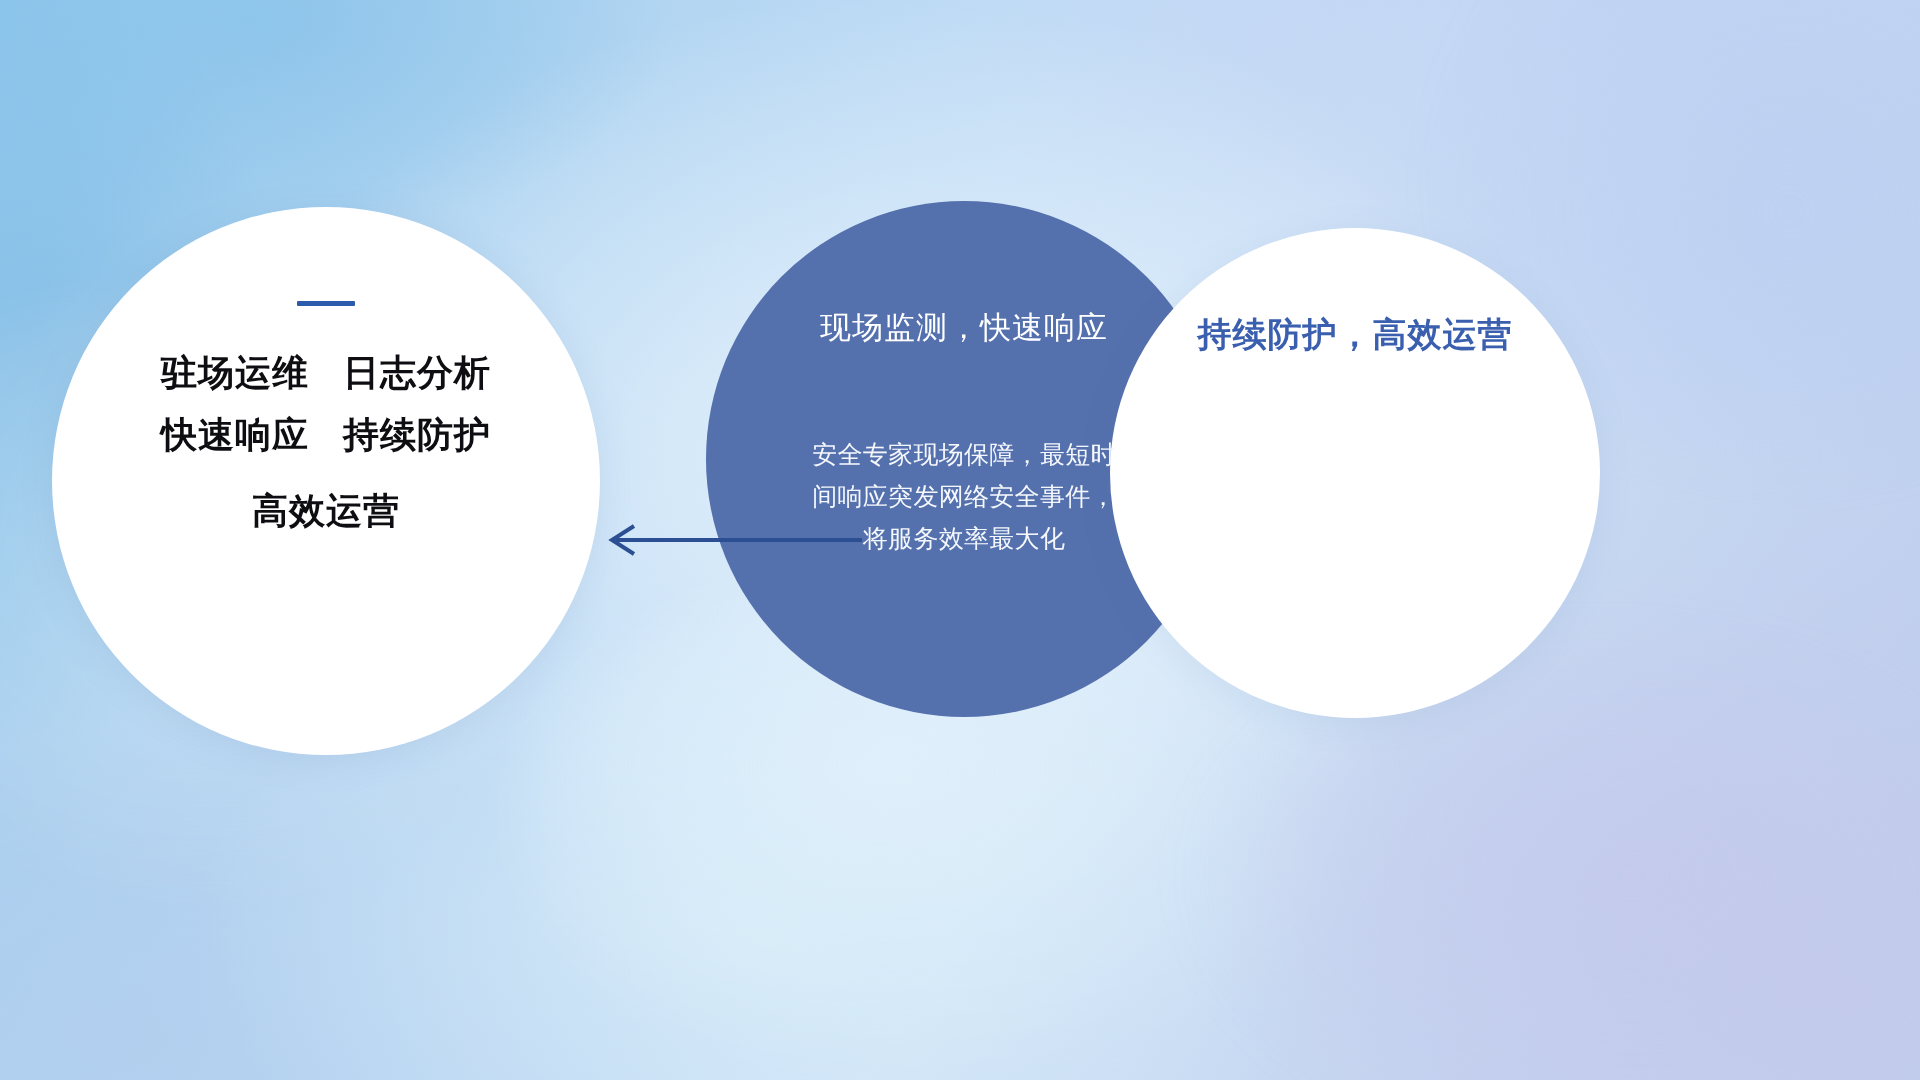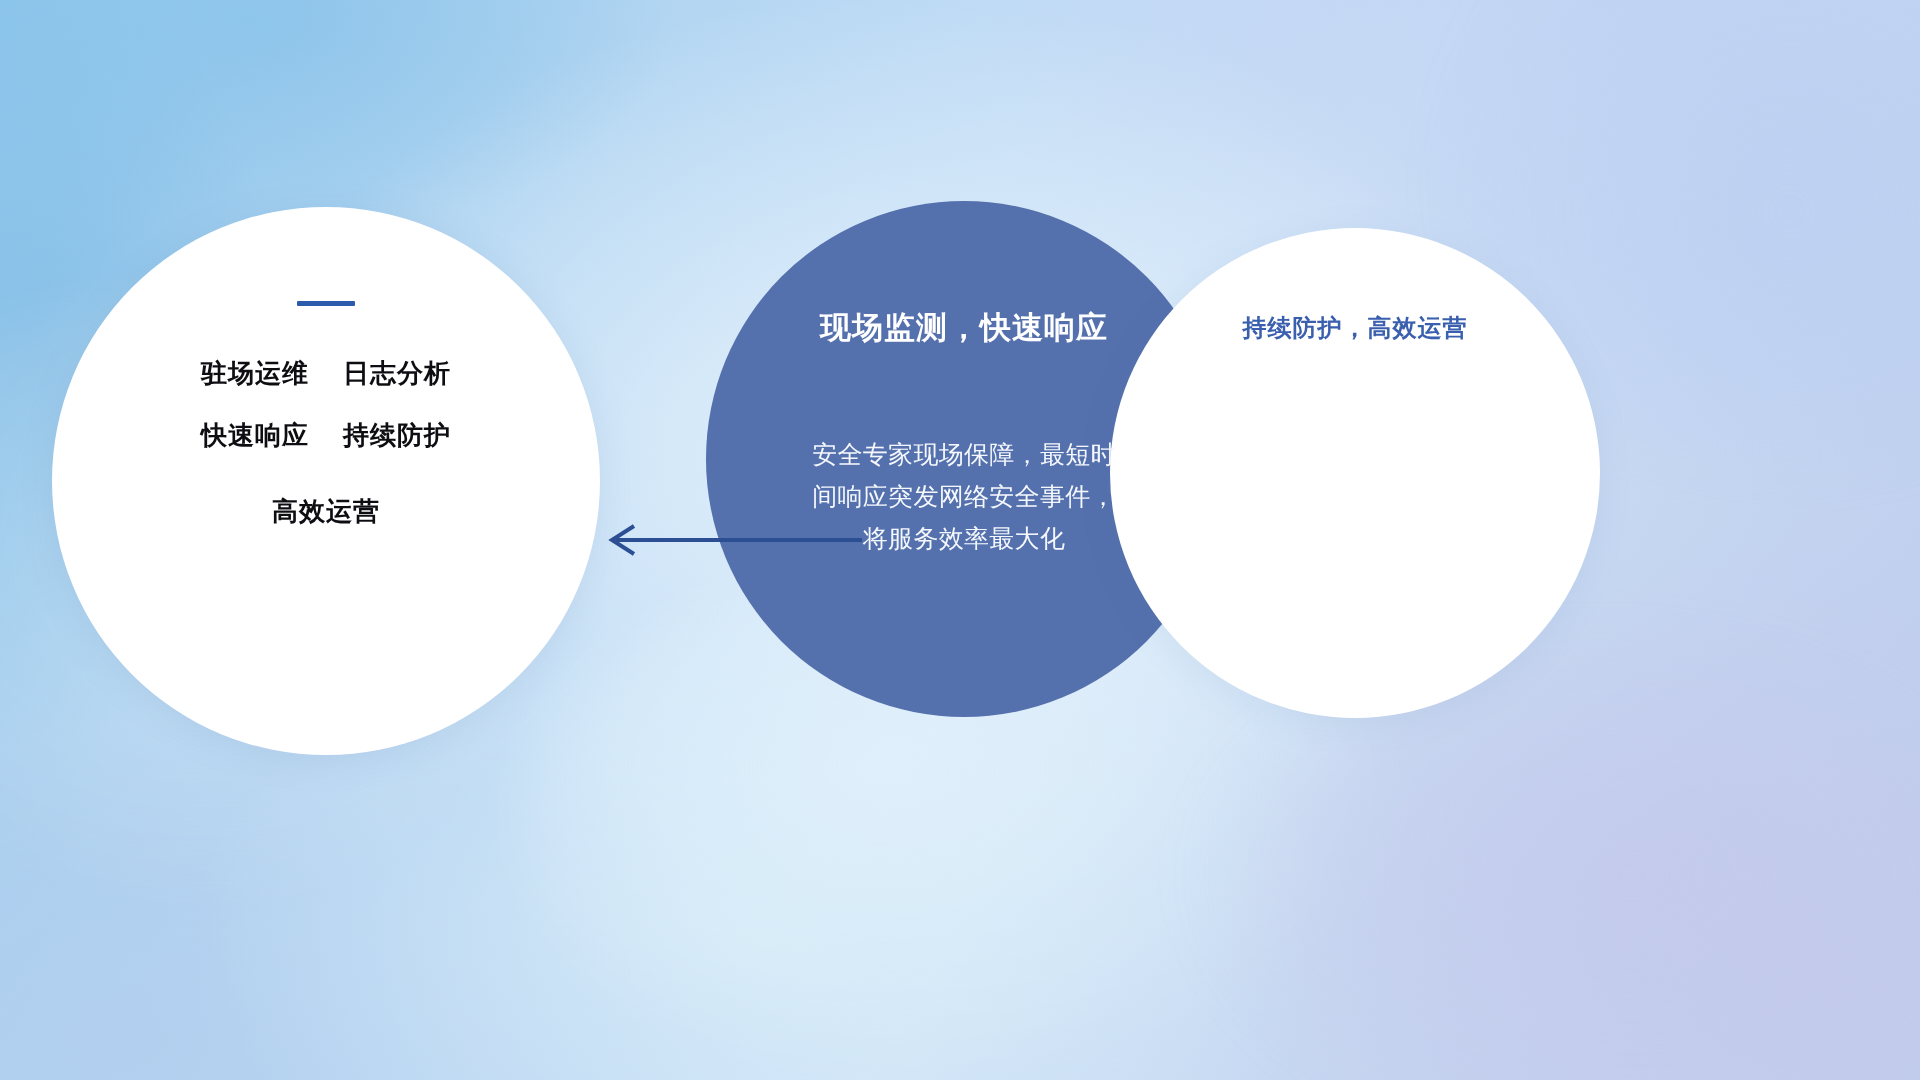--- a/index.html
+++ b/index.html
@@ -176,21 +176,21 @@
     display: flex;
     flex-direction: column;
     align-items: center;
     gap: 0px;
   }
 
   .kw-row {
     display: flex;
     justify-content: flex-end;
     gap: 34px;
-    font-size: 26px;
+    font-size: 36px;
     font-weight: bold;
     color: #0d0d12;
     line-height: 62px;
     letter-spacing: 1px;
     white-space: nowrap;
   }
   .kw-row.single {
     margin-top: 14px;
   }
 
@@ -204,21 +204,21 @@
     z-index: 8;
     box-sizing: border-box;
     padding: 106px 52px 0 52px;
     display: flex;
     flex-direction: column;
     align-items: center;
   }
 
   .mid-title {
     font-size: 31px;
-    font-weight: bold;
+    font-weight: normal;
     color: #ffffff;
     letter-spacing: 1px;
     white-space: nowrap;
     text-align: center;
   }
 
   .mid-body {
     margin-top: 84px;
     font-size: 25px;
     color: #f4f7fc;
@@ -237,21 +237,21 @@
     height: 490px;
     z-index: 9;
     box-sizing: border-box;
     padding: 84px 28px 0 28px;
     display: flex;
     flex-direction: column;
     align-items: center;
   }
 
   .right-title {
-    font-size: 24px;
+    font-size: 34px;
     font-weight: bold;
     color: #3a5fae;
     letter-spacing: 1px;
     white-space: nowrap;
     text-align: center;
   }
 
   .right-body {
     margin-top: 58px;
     font-size: 25px;

